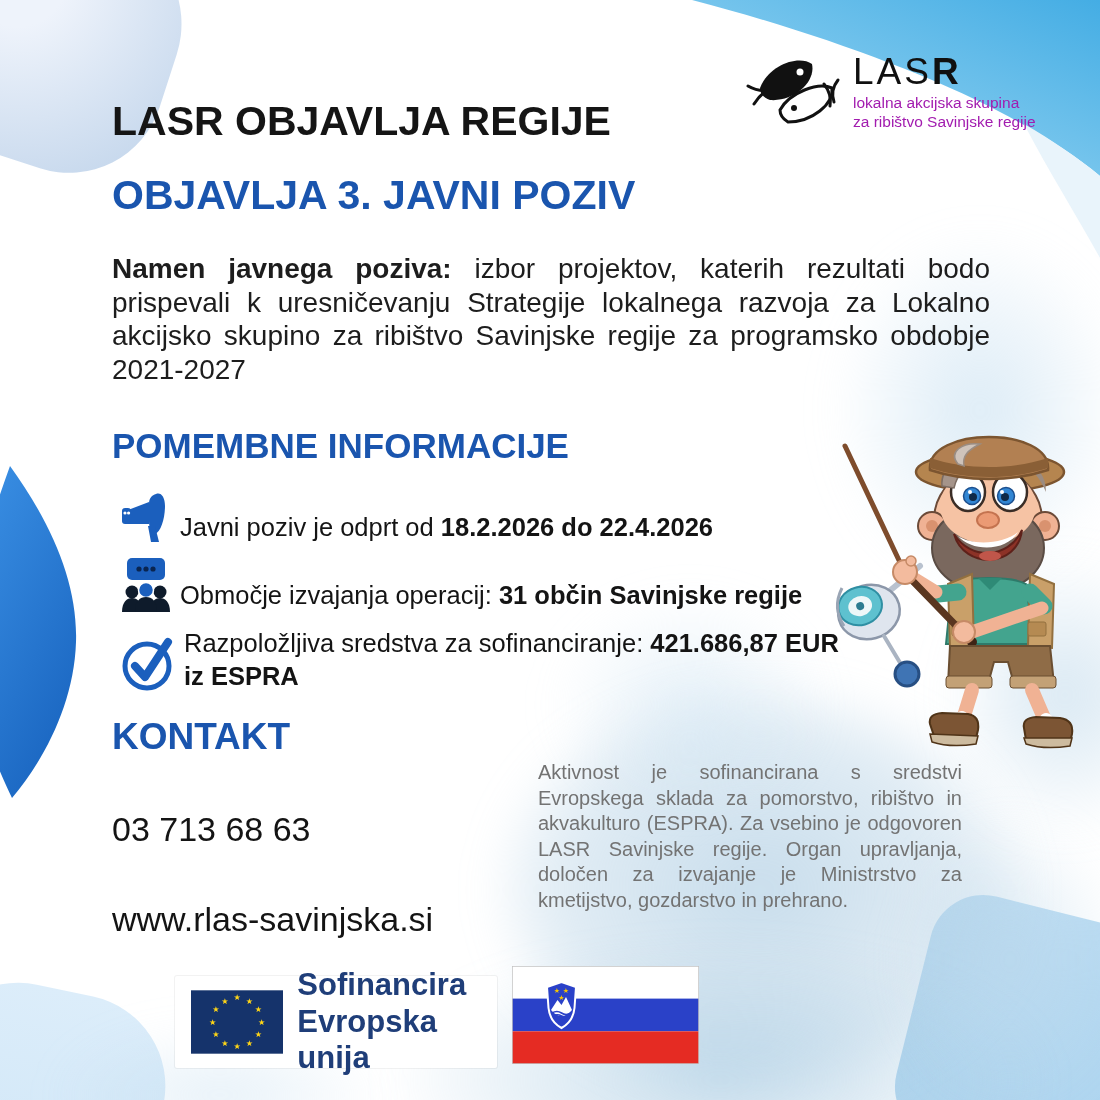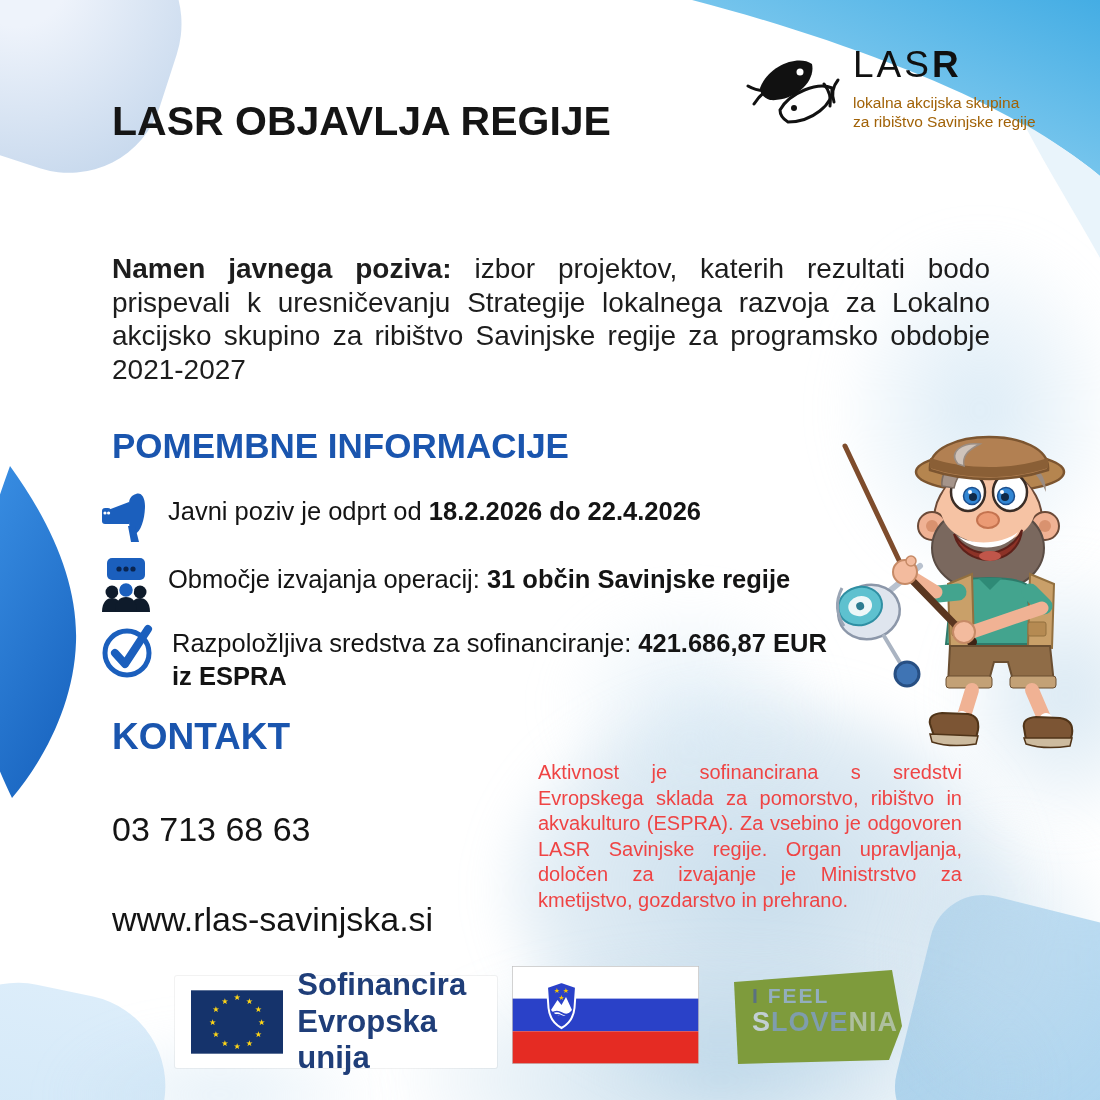--- a/index.html
+++ b/index.html
@@ -22,35 +22,35 @@
   .blob-bl{left:-80px;top:988px;width:240px;height:240px;border-radius:38%;transform:rotate(12deg);
     background:linear-gradient(180deg,#dcedfa,#cfe6f7);z-index:0;}
   .corner-br{right:-60px;bottom:-60px;width:250px;height:250px;border-radius:54px;transform:rotate(14deg);
     background:linear-gradient(135deg,#c2e0f4,#a9d2ee);z-index:0;}
   .tr-svg{right:0;top:0;z-index:0;}
   .leaf-svg{left:-30px;top:462px;z-index:0;}
   
   .lasr-logo{left:746px;top:42px;display:flex;align-items:flex-end;gap:12px;z-index:2;}
   .logo-word{font-size:37px;letter-spacing:3px;color:#101010;font-weight:400;line-height:1;}
   .logo-word b{font-weight:800;}
-  .logo-tag{font-size:15.5px;color:#a16207;line-height:1.22;margin-top:11px;}
+  .logo-tag{font-size:15.5px;color:#a21caf;line-height:1.22;margin-top:4px;}
   
   .title{left:112px;top:98px;font-size:41px;font-weight:700;color:#151515;z-index:2;}
   .subtitle{left:112px;top:172px;font-size:41px;font-weight:700;color:#1a55ae;z-index:2;}
   .purpose{left:112px;top:252px;width:878px;font-size:28px;line-height:1.2;text-align:justify;color:#1d1d1d;z-index:2;}
   .purpose b{font-weight:700;}
   .info-heading{left:112px;top:426px;font-size:35px;font-weight:700;color:#1a55ae;z-index:2;}
-  .bullet{left:100px;display:flex;align-items:flex-start;gap:16px;z-index:2;}
+  .bullet{left:120px;display:flex;align-items:flex-end;gap:8px;z-index:2;}
   .b1{top:488px;} .b2{top:556px;} .b3{top:620px;}
   .bullet .txt{font-size:25.5px;line-height:1.3;max-width:668px;padding-top:7px;color:#141414;}
   .bullet .txt b{font-weight:700;}
   .kontakt{left:112px;top:716px;font-size:37px;font-weight:700;color:#1a55ae;z-index:2;}
   .c-line{left:112px;font-size:34px;color:#141414;z-index:2;}
   .c-email{top:762px;} .c-phone{top:810px;} .c-web{top:900px;}
-  .disclaimer{left:538px;top:760px;width:424px;font-size:20px;line-height:1.28;text-align:justify;color:#ef4444;z-index:2;}
+  .disclaimer{left:538px;top:760px;width:424px;font-size:20px;line-height:1.28;text-align:justify;color:#737373;z-index:2;}
   
   .eu-card{left:175px;top:976px;width:322px;height:92px;background:#fff;display:flex;align-items:center;gap:14px;
     padding-left:16px;box-sizing:border-box;border-radius:2px;box-shadow:0 0 0 1px rgba(0,0,0,.05);z-index:2;}
   .eu-label{font-size:31px;font-weight:700;color:#1f3e79;line-height:1.18;}
   .si-flag{left:512px;top:966px;z-index:2;}
   .ifeel{left:726px;top:968px;width:176px;height:98px;background:#7e9b3c;
     clip-path:polygon(8px 14px,166px 2px,176px 58px,163px 92px,12px 96px);z-index:2;}
   .ifeel .inner{padding:16px 0 0 26px;font-weight:700;}
   .ifeel .l1{font-size:21px;letter-spacing:2px;line-height:1.1;}
   .ifeel .l2{font-size:27px;letter-spacing:1px;line-height:1.15;}
@@ -185,20 +185,21 @@
     <div>
       <div class="logo-word"><span>LAS</span><b>R</b></div>
       <div class="logo-tag">
         <div>lokalna akcijska skupina</div>
         <div>za ribištvo Savinjske regije</div>
       </div>
     </div>
   </div>
 
   <div class="abs title">LASR OBJAVLJA REGIJE</div>
+  <div class="abs subtitle">OBJAVLJA 3. JAVNI POZIV</div>
 
   <div class="abs purpose">
     <b>Namen javnega poziva:</b><span> izbor projektov, katerih rezultati bodo prispevali k uresničevanju Strategije lokalnega razvoja za Lokalno akcijsko skupino za ribištvo Savinjske regije za programsko obdobje 2021-2027</span>
   </div>
 
   <div class="abs info-heading">POMEMBNE INFORMACIJE</div>
 
   <div class="abs bullet b1">
     <svg width="52" height="56" viewBox="0 0 52 56">
       <path d="M36,6 C41,4 45,9 45,18 C45,30 41,44 35,46 C31,46 29,40 29,33 L29,16 C29,10 32,7 36,6 Z" fill="#1b5fbd"></path>
@@ -274,20 +275,14 @@
     <path d="M39,44 L45.5,34 L49.5,39 L54,31 L60,44 Q55,50 49.5,50 Q44,50 39,44 Z" fill="#ffffff"></path>
     <path d="M40,47 Q45,44 49.5,47 Q54,50 59,47" stroke="#2a41c8" stroke-width="1.6" fill="none"></path>
     <path d="M41,50 Q45.5,47.5 49.5,50 Q53.5,52.5 58,50" stroke="#2a41c8" stroke-width="1.6" fill="none"></path>
     <g fill="#f5c400" font-size="7" text-anchor="middle" font-family="'DejaVu Sans',sans-serif">
       <text x="45" y="27">★</text>
         <text x="54" y="27">★</text>
         <text x="49.5" y="34">★</text>
     </g>
   </svg>
 
-  <div class="abs ifeel">
-    <div class="inner">
-      <div class="l1"><span class="col-i">I</span> <span class="col-feel">FEEL</span></div>
-      <div class="l2"><span class="col-s">S</span><span class="col-love">LOVE</span><span class="col-nia">NIA</span></div>
-    </div>
-  </div>
 
 </div>
 
 </body></html>

